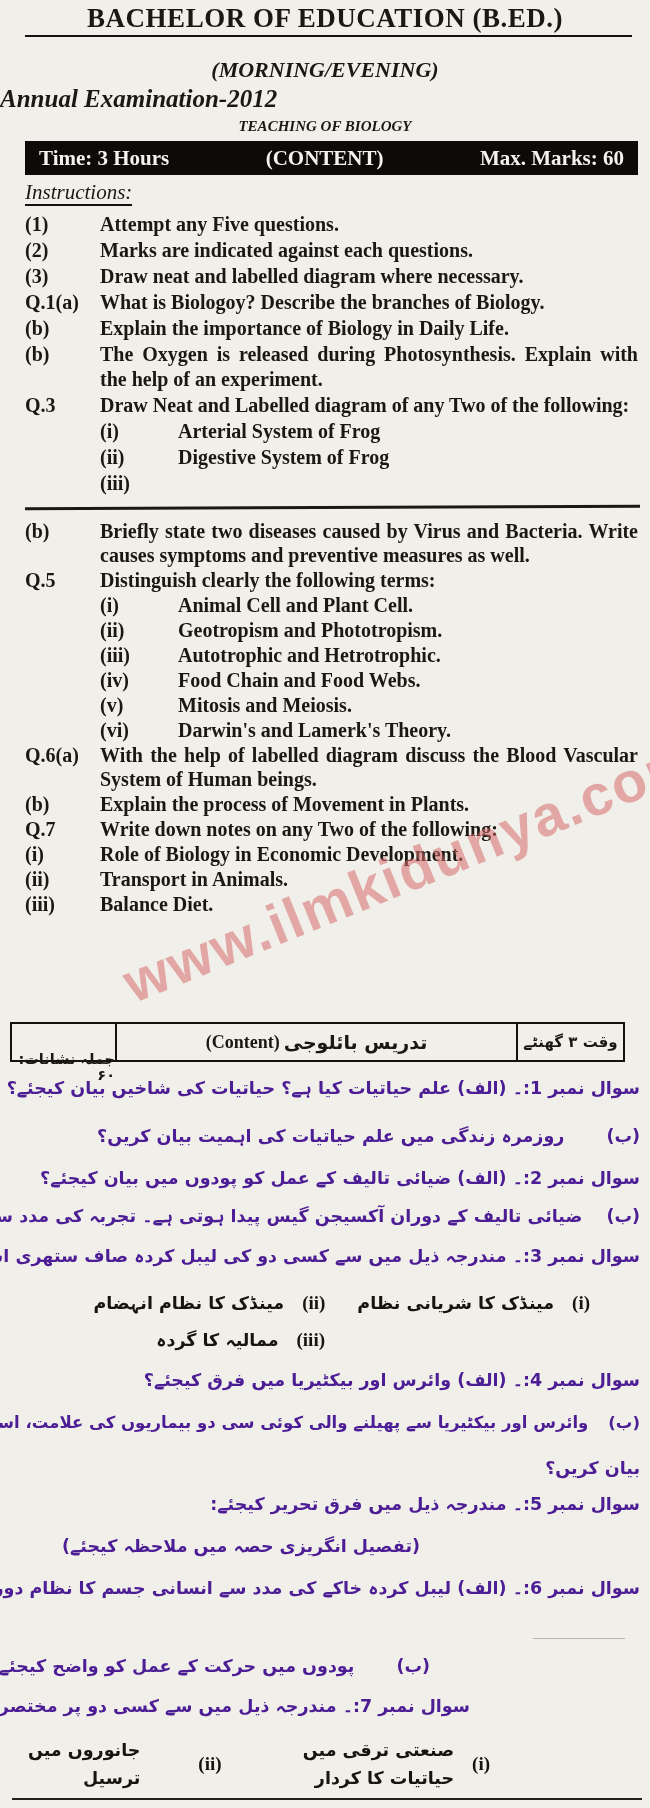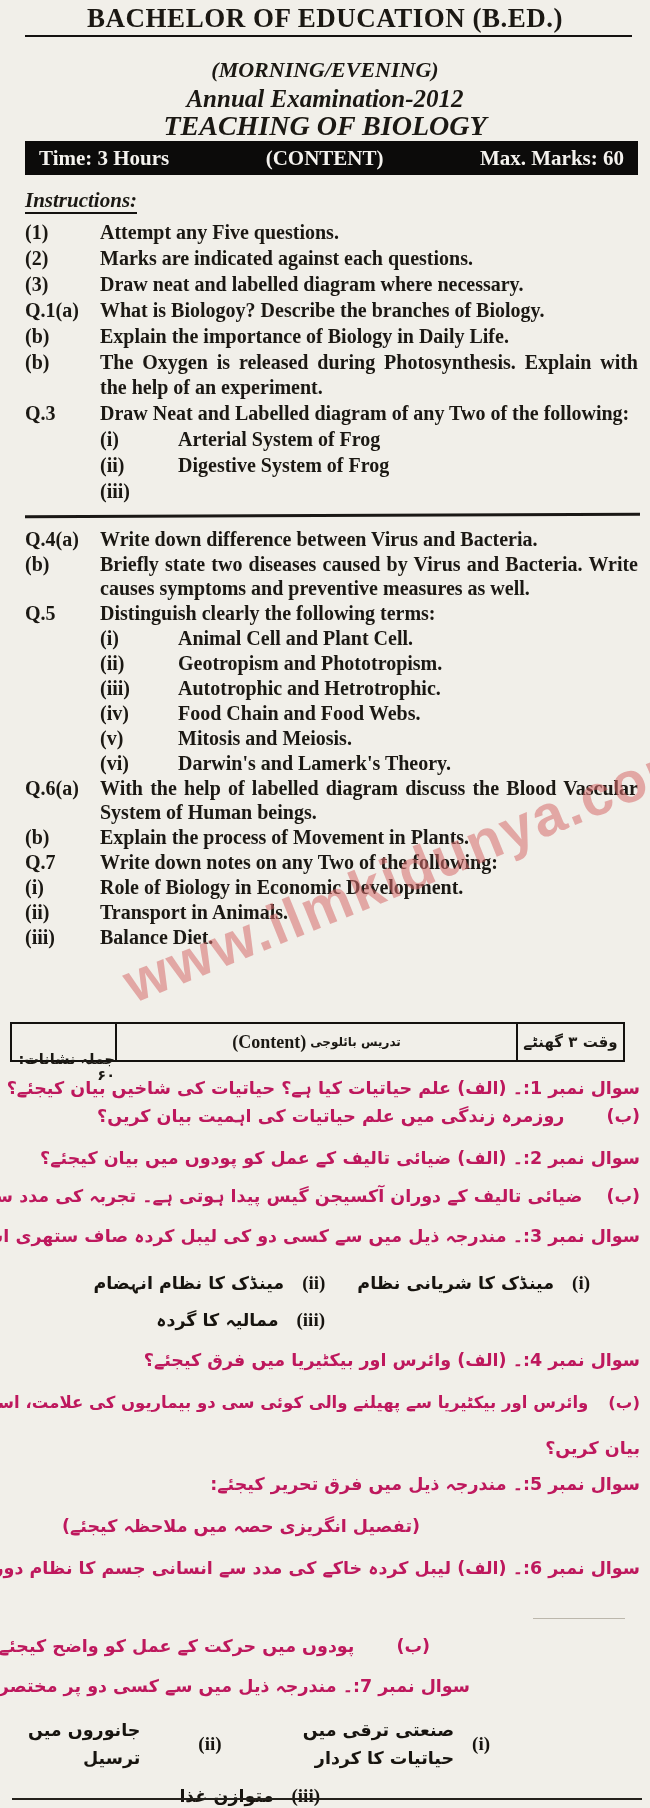--- a/index.html
+++ b/index.html
@@ -14,28 +14,28 @@
   }
   .page{ position:relative; width:650px; height:1808px; }
 
   
   .title{
     font-size:27px; font-weight:bold; text-align:center;
     letter-spacing:.5px; line-height:30px; padding-top:3px;
   }
   .title-rule{ border-top:2.5px solid #141210; margin:2px 18px 0 25px; }
   .session{ font-size:22px; font-weight:bold; font-style:italic; text-align:center; line-height:26px; margin-top:20px; }
-  .exam{ font-size:25px; font-weight:bold; font-style:italic; text-align:center; line-height:28px; margin-top:2px; }
-  .subject{ font-size:28px; font-weight:bold; font-style:italic; text-align:center; line-height:24px; margin-top:1px; }
+  .exam{ font-size:25px; font-weight:bold; font-style:italic; line-height:28px; margin-top:2px; }
+  .subject{ font-size:15px; font-weight:bold; font-style:italic; text-align:center; line-height:24px; margin-top:1px; }
   .bar{
     margin:3px 12px 0 25px; height:34px; background:#0c0b0a; color:#f4f2ee;
     display:flex; justify-content:space-between; align-items:center;
     font-size:21px; font-weight:bold; padding:0 14px;
   }
-  .instructions-h{ margin:14px 0 4px 25px; font-size:21px; font-weight:bold; font-style:italic; display:inline-block;
+  .instructions-h{ margin:6px 0 4px 25px; font-size:21px; font-weight:normal; font-style:italic; display:inline-block;
     border-bottom:2.5px solid #141210; padding-bottom:1px; line-height:22px;}
 
   
   .eng{ margin-top:2px; }
   .row{
     display:grid; grid-template-columns:75px 1fr;
     padding:0 12px 0 25px;
     font-size:20px; font-weight:bold; line-height:25px; margin-bottom:1px;
   }
   .row .txt{ text-align:justify; }
@@ -57,30 +57,30 @@
   
   .urdu{ position:absolute; left:0; top:1022px; width:650px; direction:rtl; }
   .u-table{
     display:flex; direction:rtl; margin:0 25px 0 10px;
     border:2.5px solid #14120f; background:#f1efe9; height:40px;
     font-family:"DejaVu Sans", sans-serif; font-weight:bold;
   }
   .u-table .cell{ display:flex; align-items:center; justify-content:center; }
   .cell-time{ width:105px; font-size:15px; }
   .cell-subj{ flex:1; border-left:2.5px solid #14120f; border-right:2.5px solid #14120f; gap:4px; }
-  .cell-subj .subj-ur{ font-size:12px; }
+  .cell-subj .subj-ur{ font-size:19px; }
   .cell-subj .subj-en{ font-family:"Liberation Serif", serif; font-size:18px; direction:ltr; }
   .cell-marks{ width:103px; font-size:14.5px;margin-top:43px; }
 
   .u-line{
     direction:rtl; text-align:right;
     font-family:"DejaVu Sans", sans-serif; font-weight:bold;
     font-size:17.5px; line-height:28px;
     padding:0 10px 0 25px; white-space:nowrap;
-    color:#be185d;
+    color:#4c1d95;
   }
   .u-line .lbl{ display:inline-block; margin-left:42px; }
   .u-items{ display:flex; direction:rtl; align-items:center; gap:18px;
     font-family:"DejaVu Sans", sans-serif; font-weight:bold; font-size:17.5px; line-height:28px;
     padding:0 10px 0 25px; color:#17140f; }
   .u-items .ilbl{ font-family:"Liberation Serif", serif; font-size:19px; }
   .faint-line{ border-top:1.5px solid #bcb7ac; width:92px; margin:36px 0 0 0; position:relative; right:25px; }
   .bottom-rule{ position:absolute; left:12px; right:8px; top:1798px; border-top:2.5px solid #24211c; }
 </style>
 </head>
@@ -144,24 +144,20 @@
     <div class="row sub">
         <span></span>
         <span class="lab">(iii)</span>
       </div>
   </div>
 
   <div class="sep"></div>
 
   <div class="eng eng2">
     <div class="row">
-        <span class="lab">Q.4(a)</span>
-        <span class="txt">Write down difference between Virus and Bacteria.</span>
-      </div>
-    <div class="row">
         <span class="lab">(b)</span>
         <span class="txt">Briefly state two diseases caused by Virus and Bacteria. Write causes symptoms and preventive measures as well.</span>
       </div>
     <div class="row">
         <span class="lab">Q.5</span>
         <span class="txt">Distinguish clearly the following terms:</span>
       </div>
     <div class="row sub">
         <span></span>
         <span class="lab">(i)</span>
@@ -226,21 +222,21 @@
       <div class="cell cell-time">وقت ۳ گھنٹے</div>
       <div class="cell cell-subj">
         <span class="subj-ur">تدریس بائلوجی</span>
         <span class="subj-en">(Content)</span>
       </div>
       <div class="cell cell-marks">جملہ نشانات: ۶۰</div>
     </div>
 
     <div class="u-line" style="margin-top:12px;">سوال نمبر 1:۔ (الف) علم حیاتیات کیا ہے؟ حیاتیات کی شاخیں بیان کیجئے؟</div>
 
-    <div class="u-line" style=""><span class="lbl">(ب)</span><span>روزمرہ زندگی میں علم حیاتیات کی اہمیت بیان کریں؟</span></div>
+    <div class="u-line" style="margin-top:20px;"><span class="lbl">(ب)</span><span>روزمرہ زندگی میں علم حیاتیات کی اہمیت بیان کریں؟</span></div>
 
     <div class="u-line" style="margin-top:14px;">سوال نمبر 2:۔ (الف) ضیائی تالیف کے عمل کو پودوں میں بیان کیجئے؟</div>
 
     <div class="u-line" style="margin-top:10px;"><span class="lbl" style="margin-left:24px;">(ب)</span><span>ضیائی تالیف کے دوران آکسیجن گیس پیدا ہوتی ہے۔ تجربہ کی مدد سے واضح کریں؟</span></div>
 
     <div class="u-line" style="margin-top:12px;">سوال نمبر 3:۔ مندرجہ ذیل میں سے کسی دو کی لیبل کردہ صاف ستھری اشکال بنائیے؟</div>
 
     <div class="u-items" style="margin-top:19px; padding-left:0; margin-left:0; margin-right:50px;">
       <span class="ilbl">(i)</span>
       <span>مینڈک کا شریانی نظام</span>

